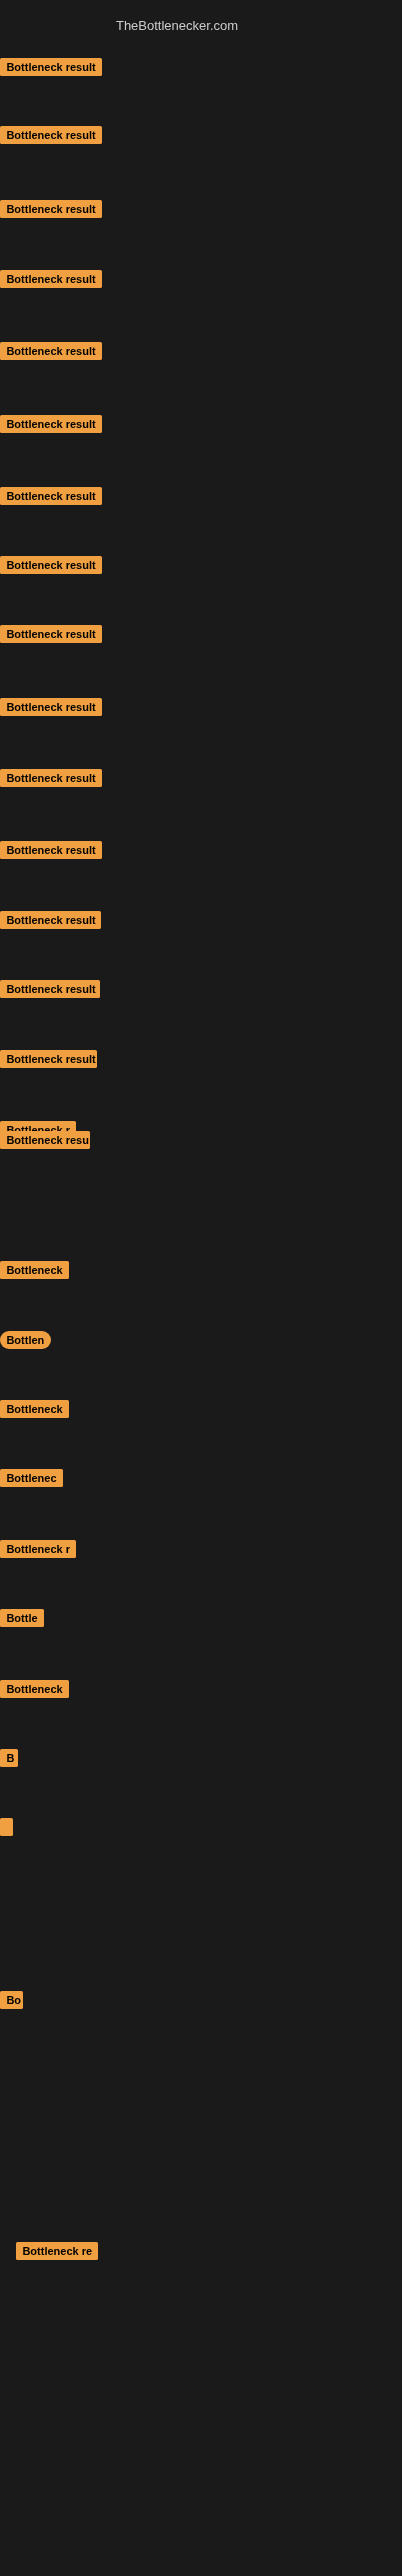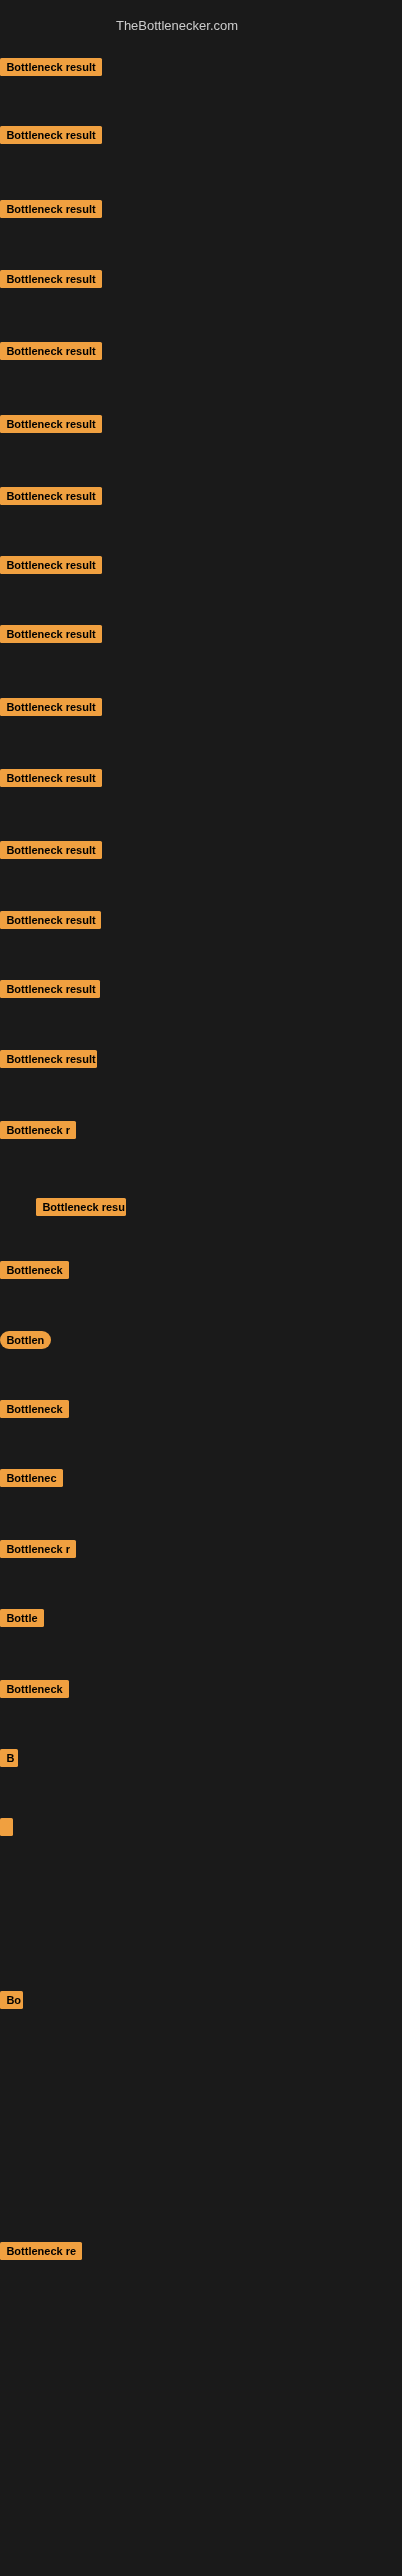--- a/index.html
+++ b/index.html
@@ -49,26 +49,26 @@
     <div style="position: absolute; top: 475px; left: 0px;"><span class="bottleneck-label" style="max-width: 113px;">Bottleneck result</span></div>
     <div style="position: absolute; top: 544px; left: 0px;"><span class="bottleneck-label" style="max-width: 111px;">Bottleneck result</span></div>
     <div style="position: absolute; top: 613px; left: 0px;"><span class="bottleneck-label" style="max-width: 109px;">Bottleneck result</span></div>
     <div style="position: absolute; top: 686px; left: 0px;"><span class="bottleneck-label" style="max-width: 108px;">Bottleneck result</span></div>
     <div style="position: absolute; top: 757px; left: 0px;"><span class="bottleneck-label" style="max-width: 106px;">Bottleneck result</span></div>
     <div style="position: absolute; top: 829px; left: 0px;"><span class="bottleneck-label" style="max-width: 105px;">Bottleneck result</span></div>
     <div style="position: absolute; top: 899px; left: 0px;"><span class="bottleneck-label" style="max-width: 101px;">Bottleneck result</span></div>
     <div style="position: absolute; top: 968px; left: 0px;"><span class="bottleneck-label" style="max-width: 100px;">Bottleneck result</span></div>
     <div style="position: absolute; top: 1038px; left: 0px;"><span class="bottleneck-label" style="max-width: 97px;">Bottleneck result</span></div>
     <div style="position: absolute; top: 1109px; left: 0px;"><span class="bottleneck-label" style="max-width: 81px;">Bottleneck r</span></div>
-    <div style="position: absolute; top: 1186px; left: 0px; padding-left: 36px;"><span class="bottleneck-label" style="max-width: 90px;">Bottleneck resu</span></div>
+    <div style="position: absolute; top: 1119px; left: 0px;"><span class="bottleneck-label" style="max-width: 90px;">Bottleneck resu</span></div>
     <div style="position: absolute; top: 1249px; left: 0px;"><span class="bottleneck-label" style="max-width: 72px;">Bottleneck</span></div>
     <div style="position: absolute; top: 1319px; left: 0px;"><span class="bottleneck-label" style="max-width: 60px; border-radius: 9px;">Bottlen</span></div>
     <div style="position: absolute; top: 1388px; left: 0px;"><span class="bottleneck-label" style="max-width: 72px;">Bottleneck</span></div>
     <div style="position: absolute; top: 1457px; left: 0px;"><span class="bottleneck-label" style="max-width: 68px;">Bottlenec</span></div>
     <div style="position: absolute; top: 1528px; left: 0px;"><span class="bottleneck-label" style="max-width: 81px;">Bottleneck r</span></div>
     <div style="position: absolute; top: 1597px; left: 0px;"><span class="bottleneck-label" style="max-width: 52px; text-align: center;">Bottle</span></div>
     <div style="position: absolute; top: 1668px; left: 0px;"><span class="bottleneck-label" style="max-width: 72px;">Bottleneck</span></div>
     <div style="position: absolute; top: 1737px; left: 0px;"><span class="bottleneck-label" style="max-width: 17.7px;">B</span></div>
     <div style="position: absolute; top: 1806px; left: 0px;"><span class="bottleneck-label" style="width: 11.3px; height: 17.7px; display: inline-block;"></span></div>
     <div style="position: absolute; top: 1979px; left: 0px;"><span class="bottleneck-label" style="max-width: 22.5px;">Bo</span></div>
-    <div style="position: absolute; top: 2230px; left: 0px;"><span class="bottleneck-label" style="max-width: 87px;">Bottleneck re</span></div>
+    <div style="position: absolute; top: 2230px; left: 16px;"><span class="bottleneck-label" style="max-width: 87px;">Bottleneck re</span></div>
   </div>
 
 
 </body></html>

